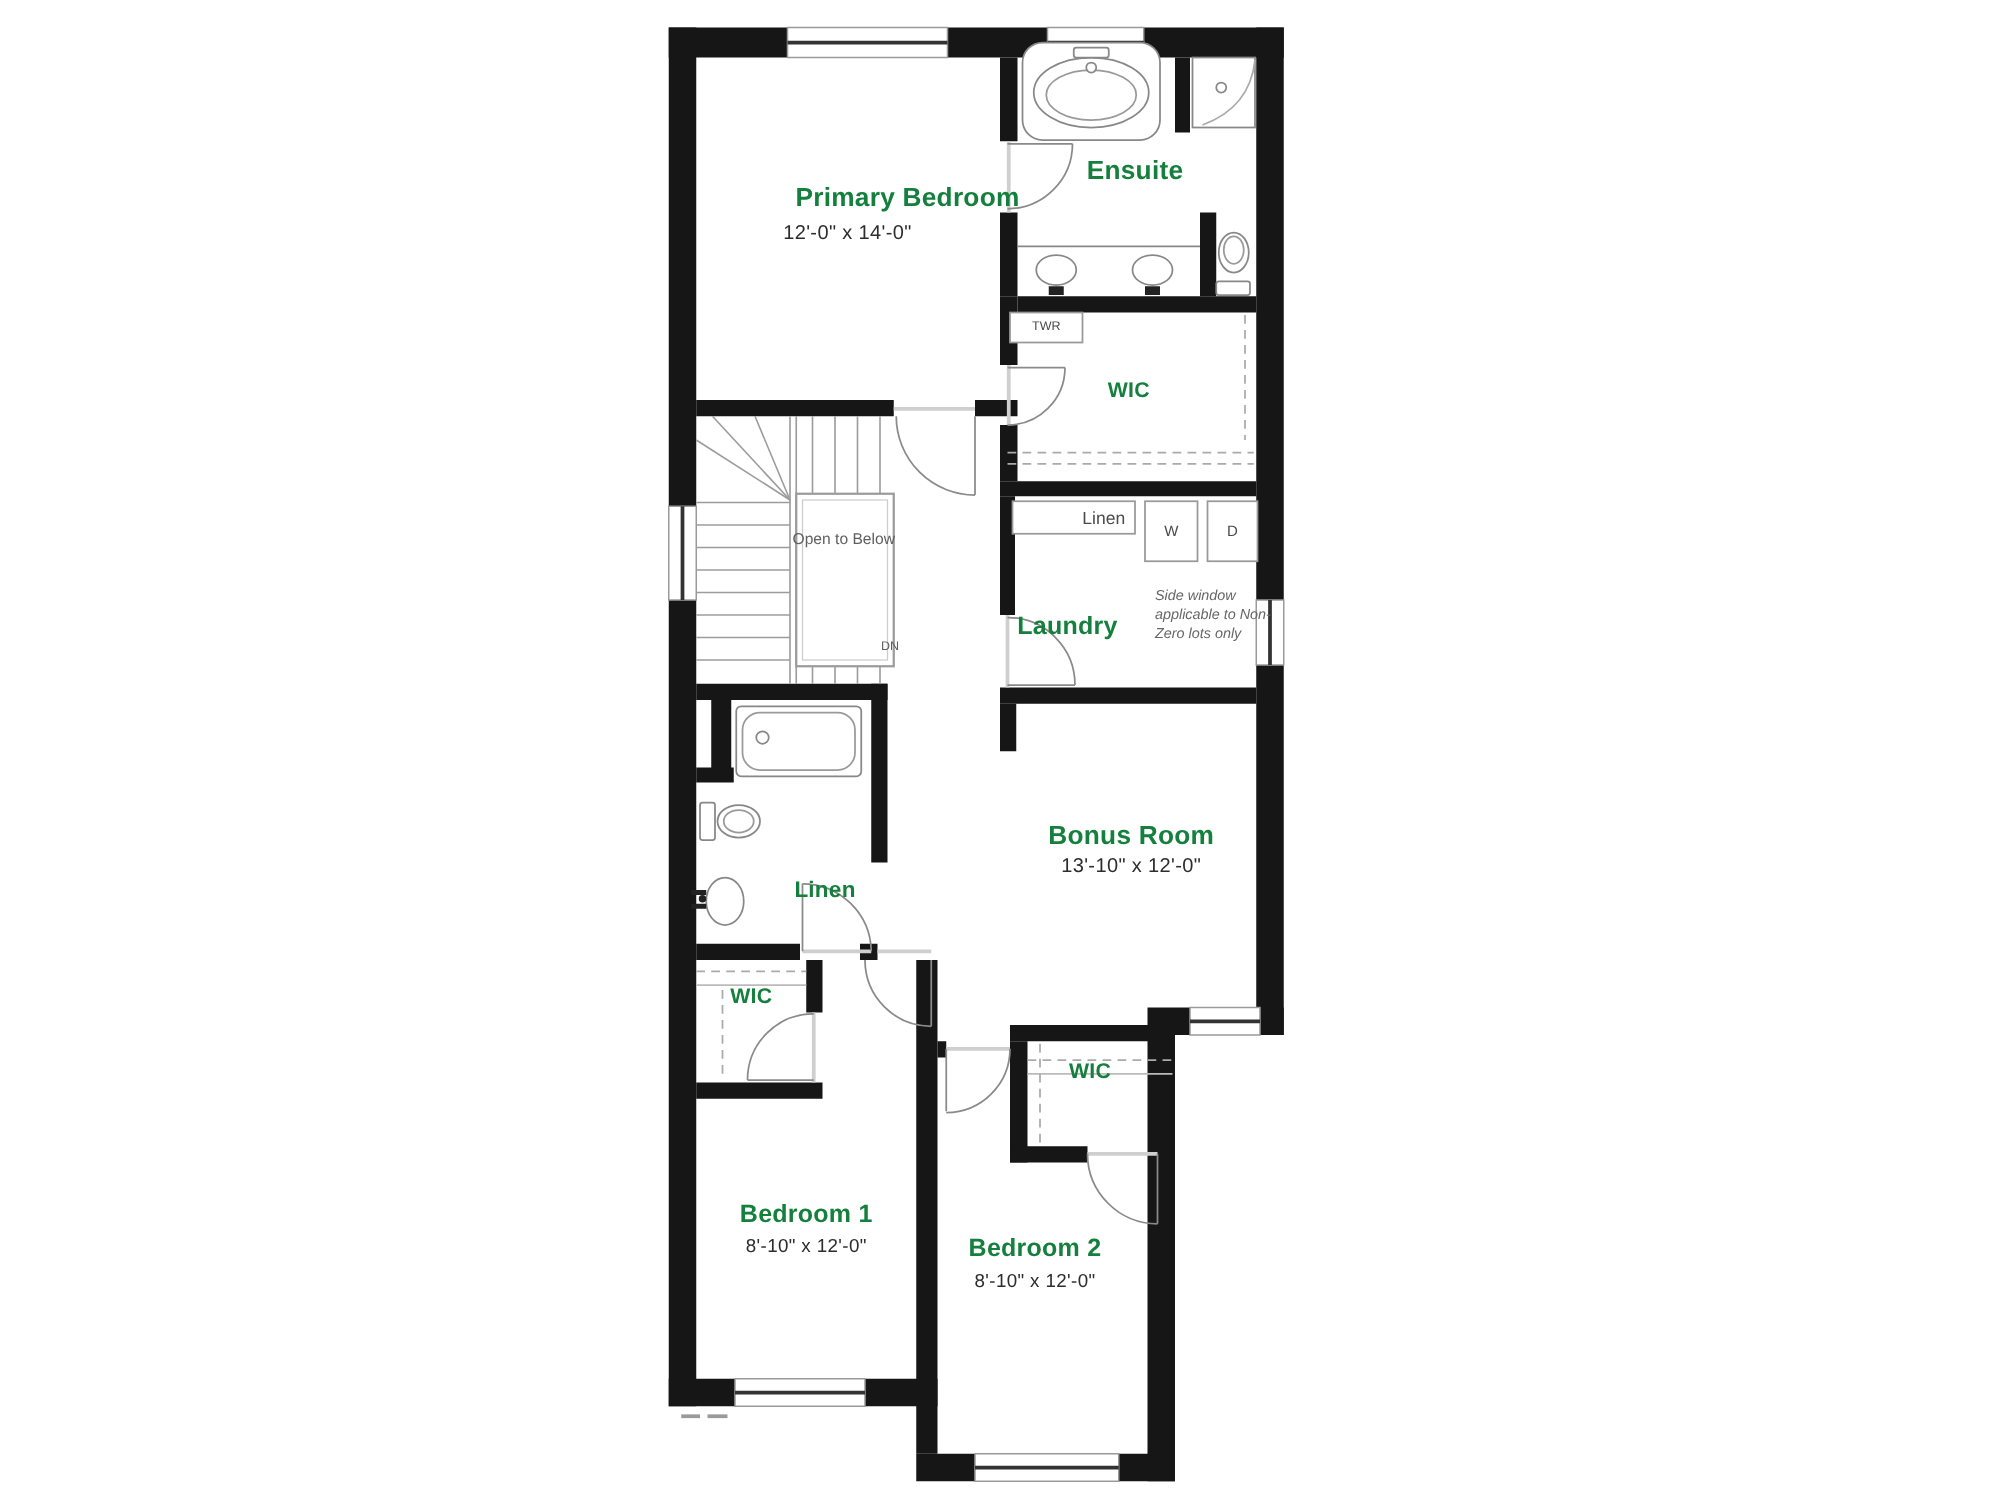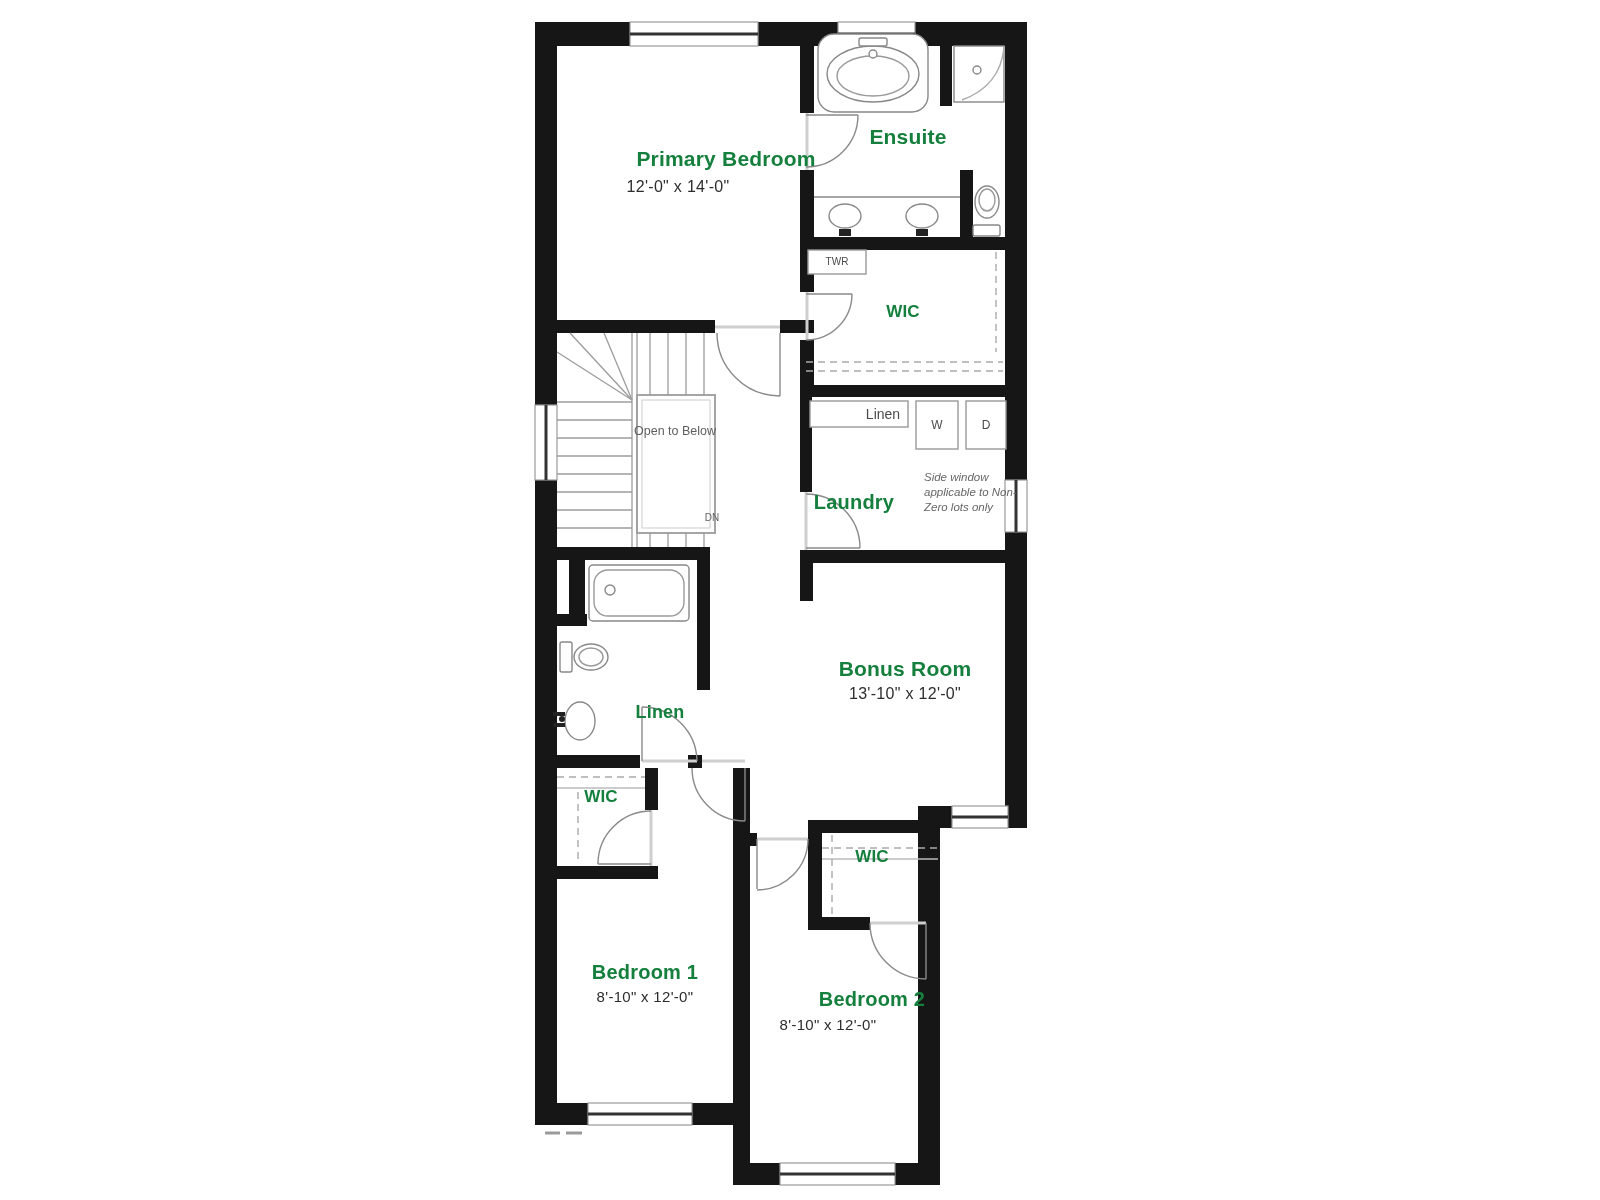--- a/index.html
+++ b/index.html
@@ -296,16 +296,16 @@
 <div class="lbl room-dims" style="left:905px;top:694px;">13'-10" x 12'-0"</div>
 
 <div class="lbl room-name sm" style="left:660px;top:712px;">Linen</div>
 
 <div class="lbl room-name xs" style="left:601px;top:797px;">WIC</div>
 <div class="lbl room-name xs" style="left:872px;top:857px;">WIC</div>
 
 <div class="lbl room-name md" style="left:645px;top:972px;">Bedroom 1</div>
 <div class="lbl room-dims sm" style="left:645px;top:997px;">8'-10" x 12'-0"</div>
 
-<div class="lbl room-name md" style="left:828px;top:999px;margin-left:44px;">Bedroom 2</div>
+<div class="lbl room-name md" style="left:828px;top:999px;">Bedroom 2</div>
 <div class="lbl room-dims sm" style="left:828px;top:1025px;">8'-10" x 12'-0"</div>
 
 </div>
 
 </body></html>

